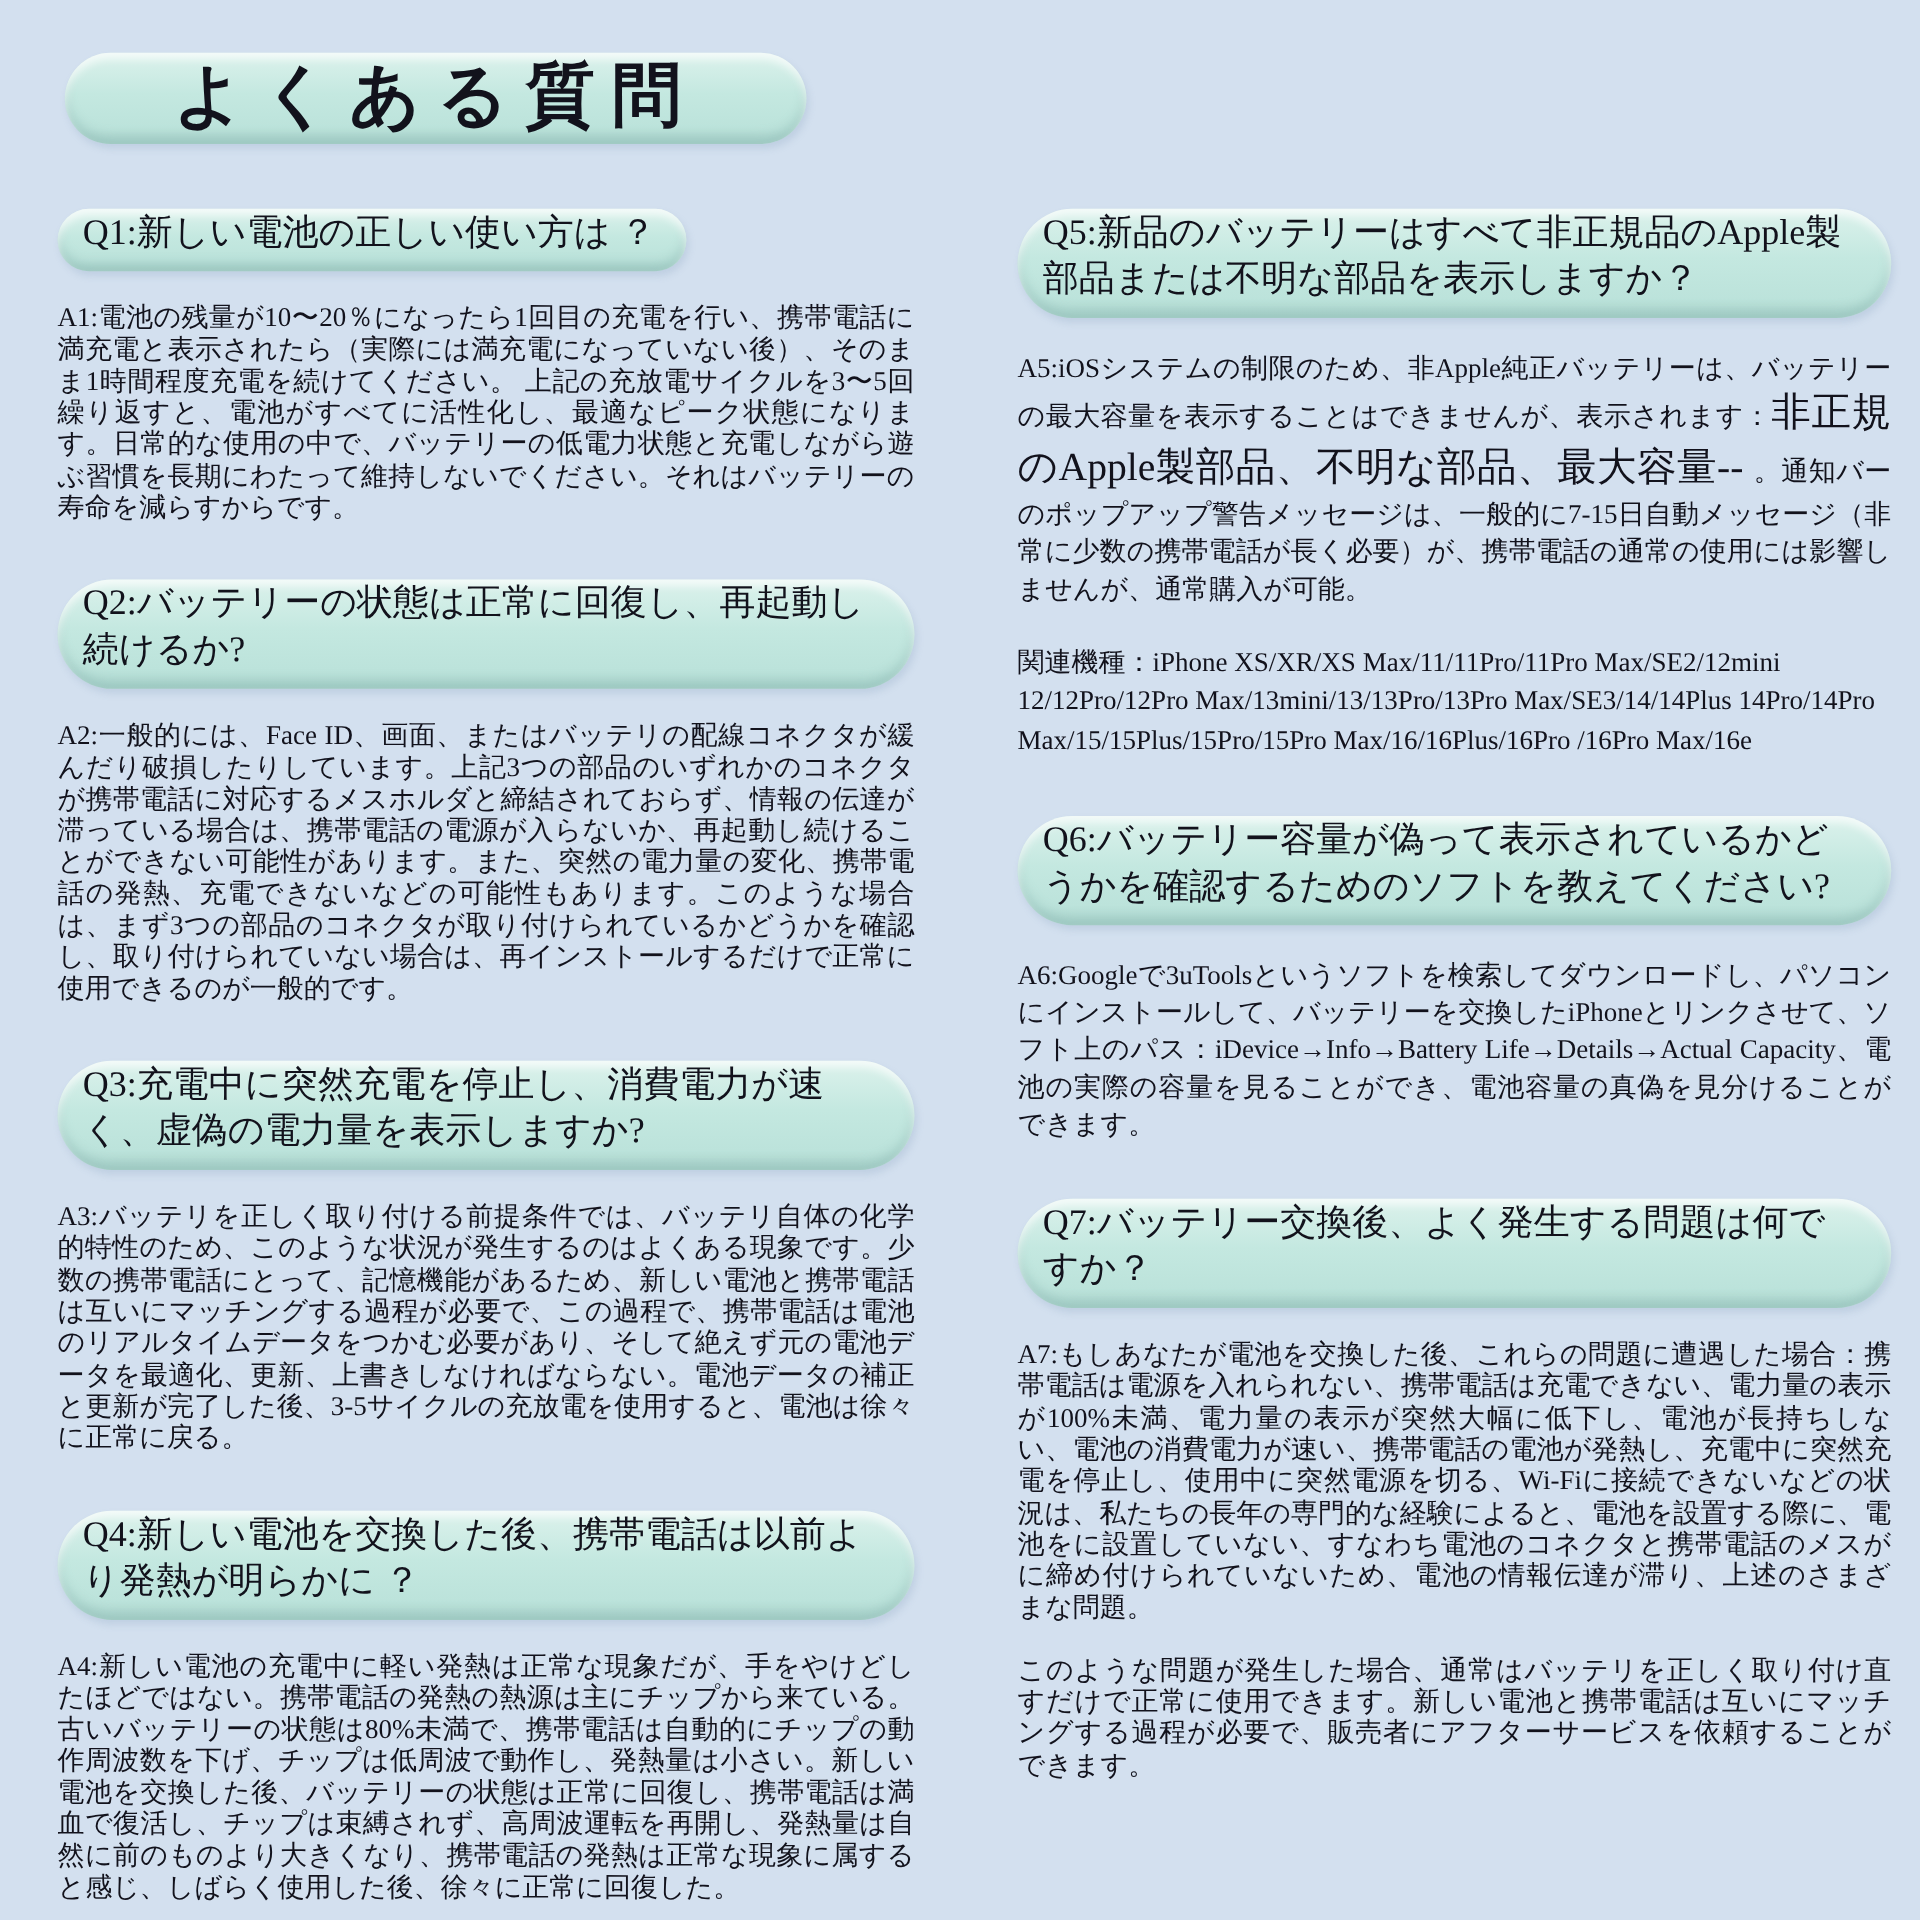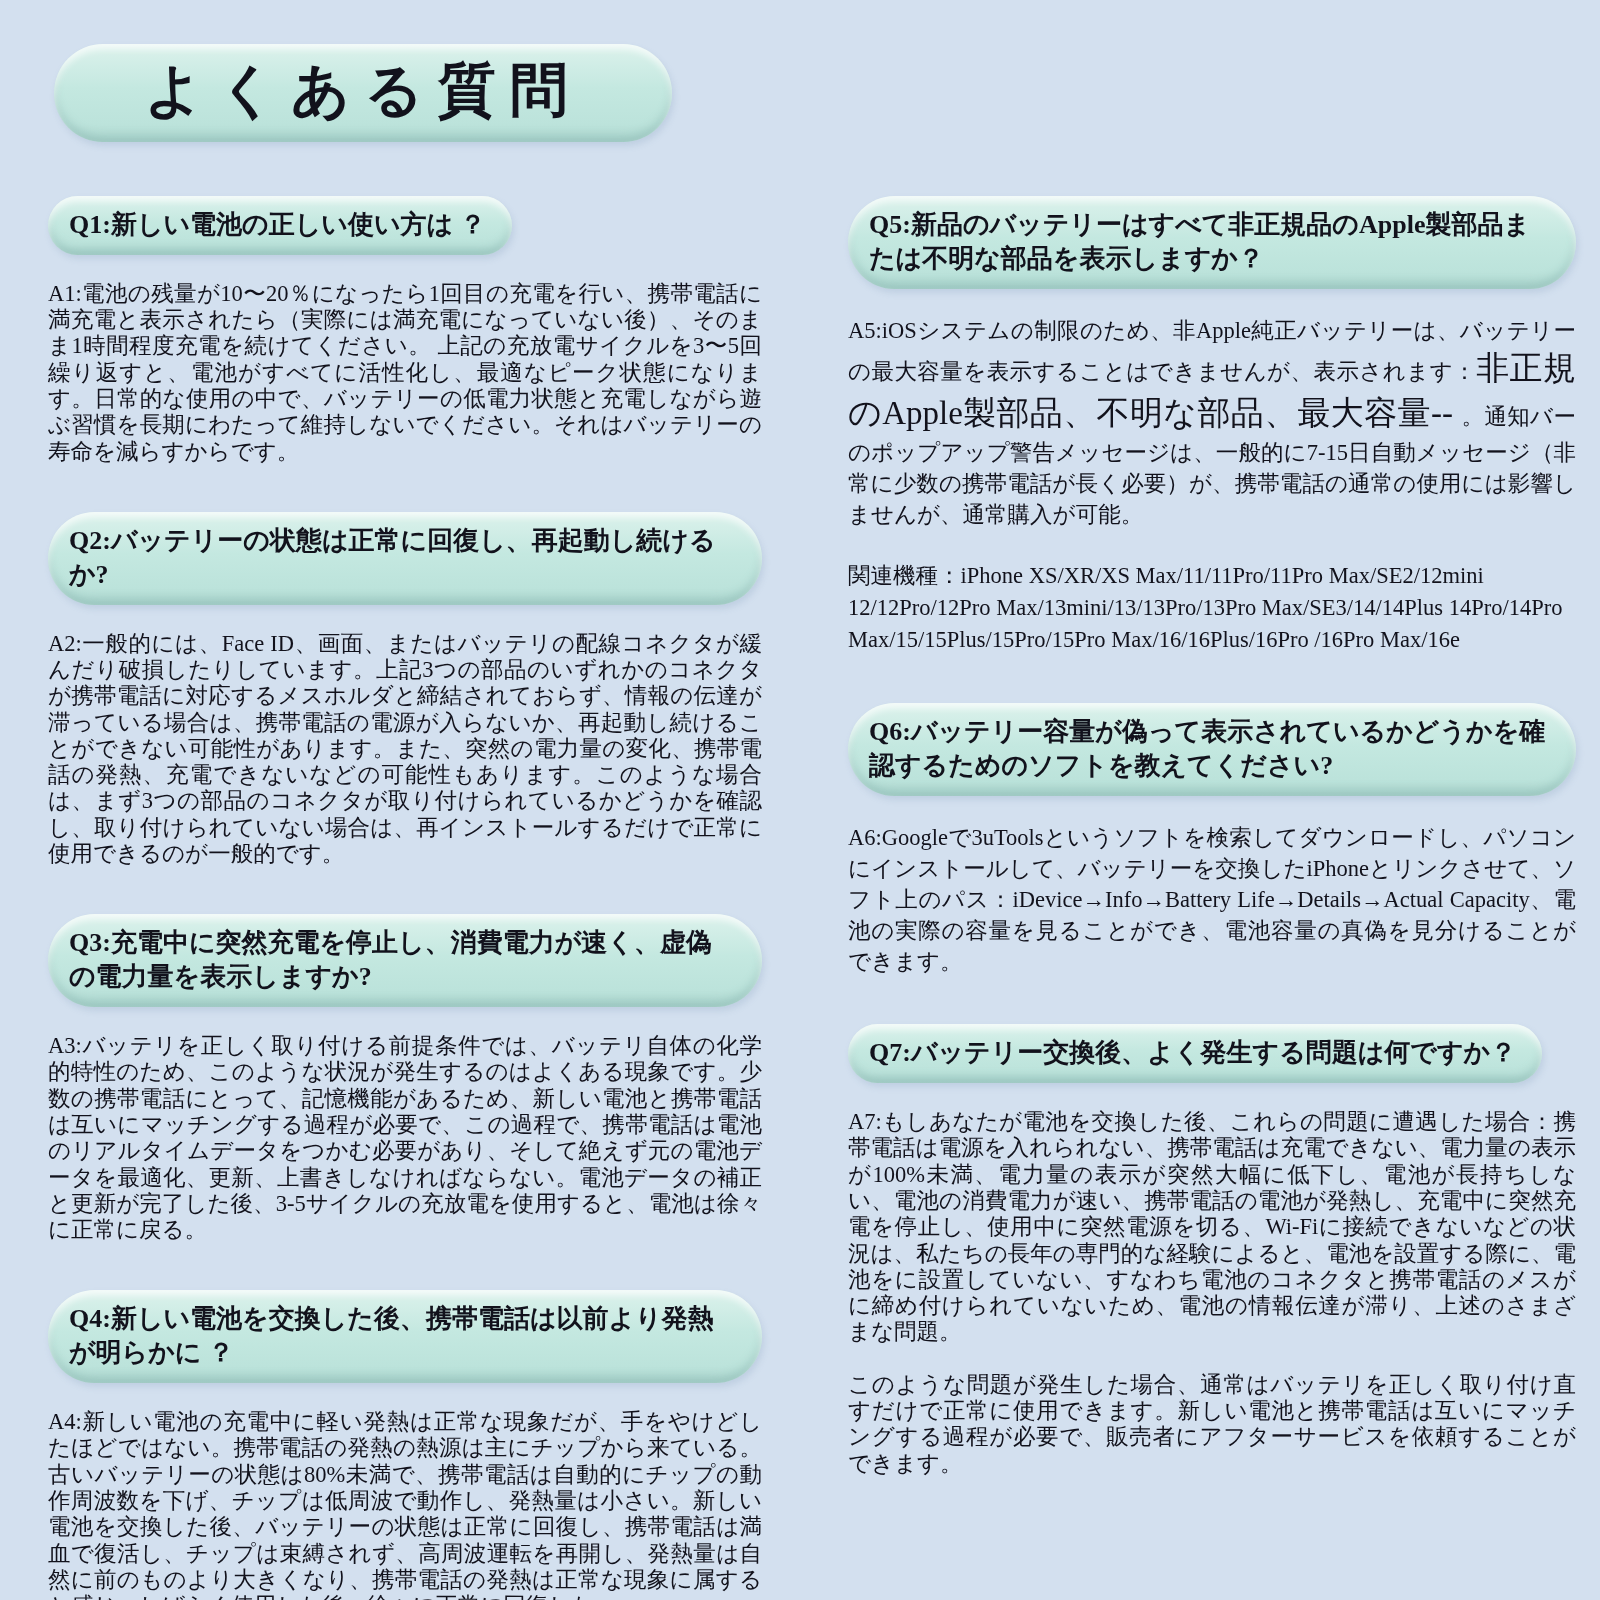--- a/index.html
+++ b/index.html
@@ -19,42 +19,42 @@
     background: linear-gradient(180deg, #dcf2ec 0%, #c4e8e0 45%, #bce3db 82%, #b0d9d1 100%);
     border-radius: 60px;
     box-shadow:
       inset 0 5px 7px rgba(255,255,255,0.75),
       inset 0 -6px 9px rgba(122,170,164,0.40),
       2px 4px 6px rgba(125,150,180,0.22);
   }
 
   .title-pill {
     width: 618px;
-    height: 98px;
+    height: 76px;
     margin-left: 6px;
     margin-bottom: 54px;
     display: flex;
     align-items: center;
     justify-content: center;
   }
   .title-pill .title-text {
     font-size: 58px;
     font-weight: 600;
     letter-spacing: 14px;
     transform: translateY(-2px);
   }
 
   .q-pill {
     display: block;
     width: fit-content;
     max-width: 100%;
     box-sizing: border-box;
-    padding: 12px 26px 13px 21px;
-    font-size: 26px;
-    font-weight: 700;
+    padding: 0 26px 13px 21px;
+    font-size: 30px;
+    font-weight: 400;
     line-height: 1.3;
     border-radius: 48px;
   }
 
   
   .columns { display: flex; gap: 86px; align-items: flex-start; }
   .col-left  { width: 714px; flex: 0 0 auto; }
   .col-right { width: 728px; flex: 0 0 auto; }
 
   .qa { margin-bottom: 47px; }

